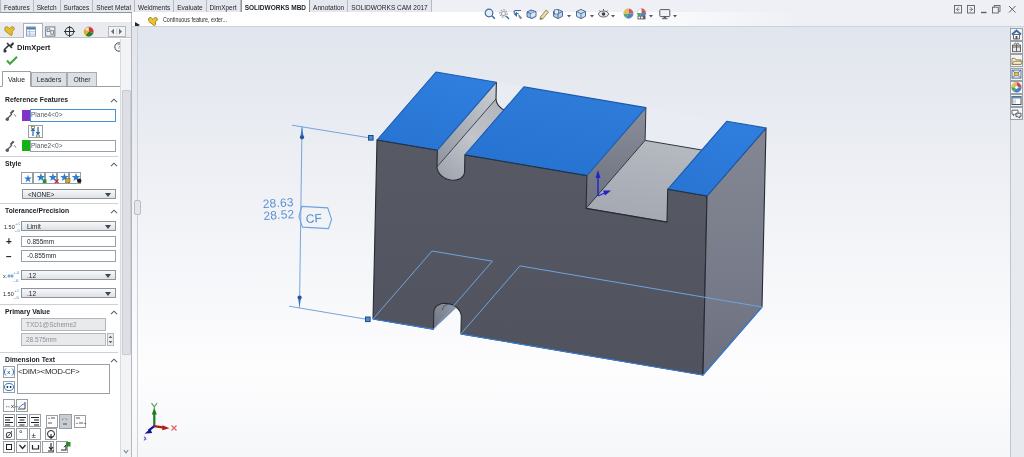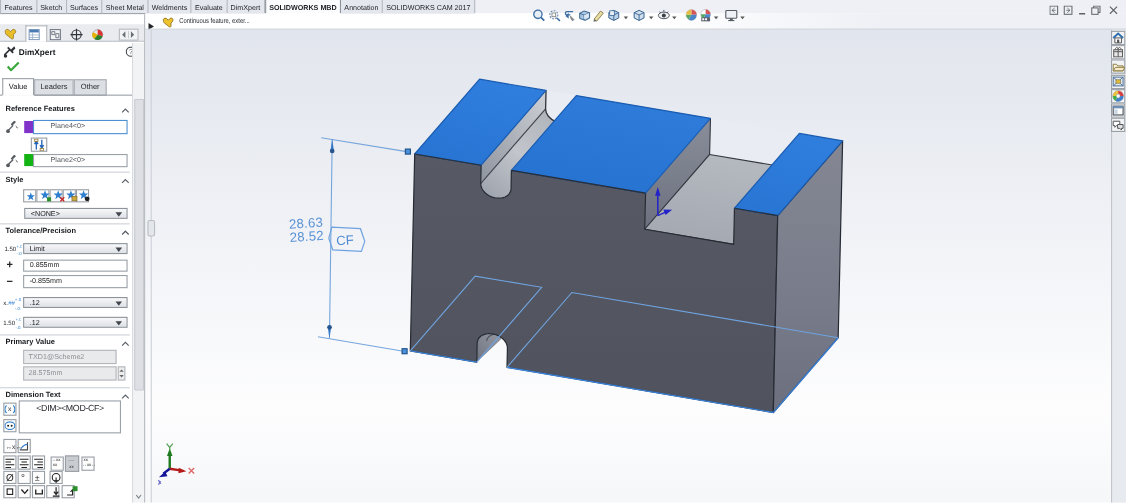--- a/index.html
+++ b/index.html
@@ -8,21 +8,21 @@
 #topbar{left:0;top:0;width:1024px;height:12px;background:#eef0f5;}
 #tabs{left:0;top:0;height:13px;display:flex;background:#e4e7ed;}
 #tabs .tab{height:13px;font-size:6.5px;color:#1d1f24;padding:2px 3px 0 3px;border-right:1px solid #b6bac1;border-bottom:1px solid #8f949c;white-space:nowrap;line-height:11px;}
 #tabs .tab.first{border-left:1px solid #b6bac1;}
 #tabs .tab.active{background:#fbfcfd;font-weight:bold;border-right:1px solid #8f949c;border-left:1px solid #8f949c;border-bottom:1px solid #fbfcfd;}
 #mstrip{left:132px;top:12px;width:892px;height:15px;background:linear-gradient(90deg,#ffffff 0%,#ffffff 52%,#eef0f5 75%);}
 #gfx{left:132px;top:27px;width:892px;height:430px;background:linear-gradient(180deg,#e1e5ed 0%,#e8ebf1 20%,#f5f6f9 55%,#fdfdfe 80%,#f6f7f9 100%);}
 #panel{left:0;top:13px;width:132px;height:444px;background:#fff;}
 .sep{position:absolute;left:0;width:118px;border-top:1px solid #cdd0d6;}
 .hdr{position:absolute;left:5px;font-size:6.8px;font-weight:bold;color:#1a1c20;white-space:nowrap;}
-.inp{position:absolute;background:#fff;border:1px solid #9aa0a7;font-size:6.5px;color:#26282c;padding:1px 0 0 15px;white-space:nowrap;overflow:hidden;}
+.inp{position:absolute;background:#fff;border:1px solid #9aa0a7;font-size:6.5px;color:#26282c;padding:1px 0 0 0;white-space:nowrap;overflow:hidden;}
 .dd{position:absolute;background:linear-gradient(180deg,#f8f8f9,#e9ebee 55%,#dee1e6);border:1px solid #8d939b;font-size:6.5px;color:#202328;padding:1.5px 0 0 5px;white-space:nowrap;}
 .dd i{position:absolute;right:4px;top:4px;border-left:3.5px solid transparent;border-right:3.5px solid transparent;border-top:4px solid #41464d;width:0;height:0;font-style:normal;}
 .dis{position:absolute;background:#e9eaec;border:1px solid #b3b7bc;font-size:6.5px;color:#8d9096;padding:1.5px 0 0 4px;white-space:nowrap;}
 .btn{position:absolute;background:#fdfdfd;border:1px solid #989ea5;}
 .dimtxt{position:absolute;color:#5b92d5;font-size:12px;transform:rotate(-3.5deg);letter-spacing:0.2px;line-height:12px;}
 </style></head>
 <body>
 <div class="abs" id="topbar"></div>
 <div class="abs" id="tabs">
     <div class="tab first">Features</div>

